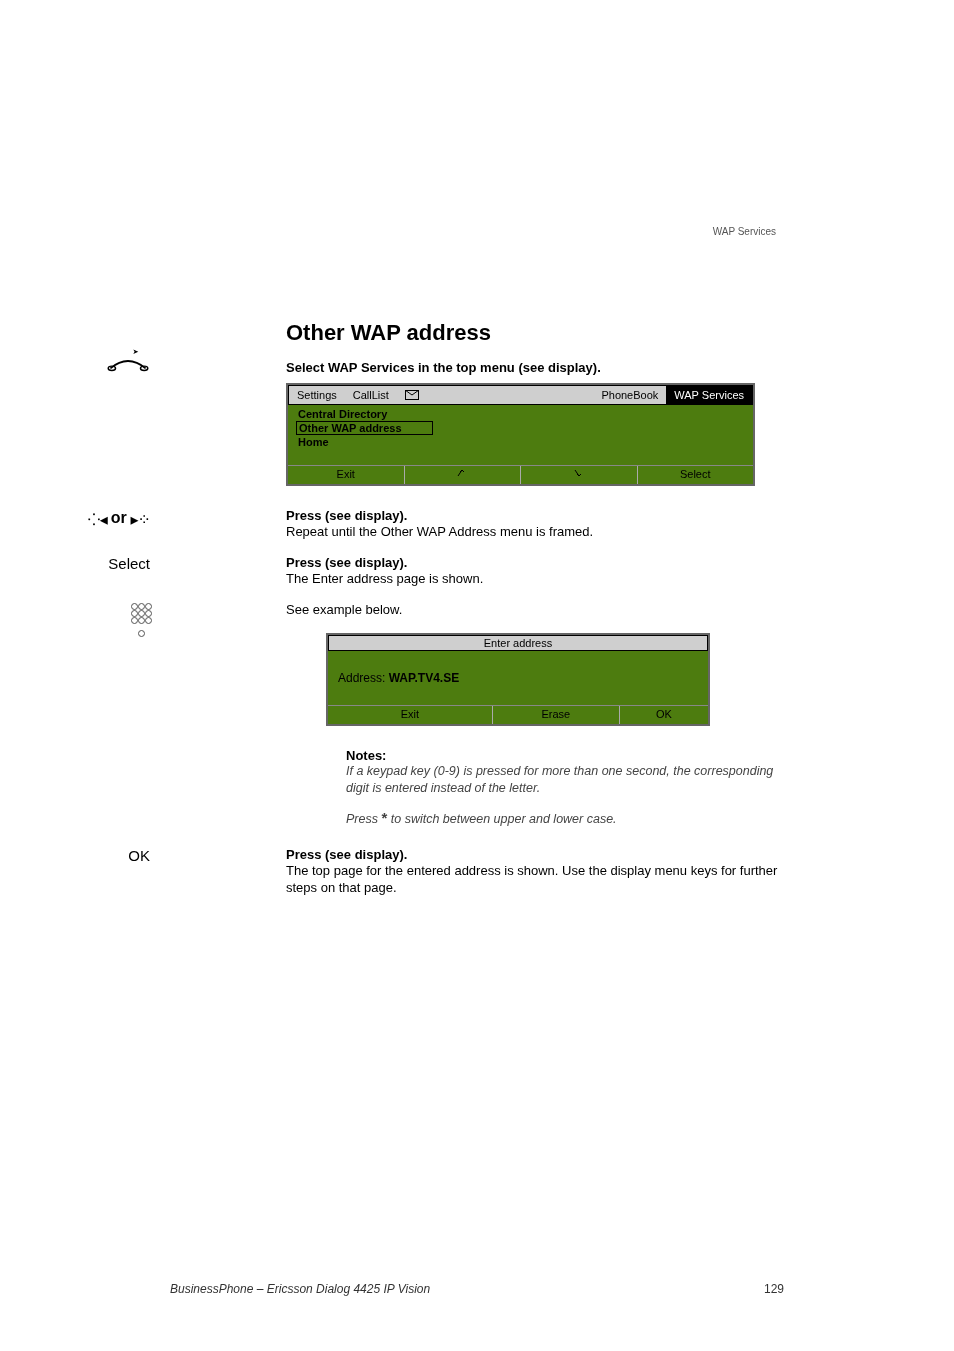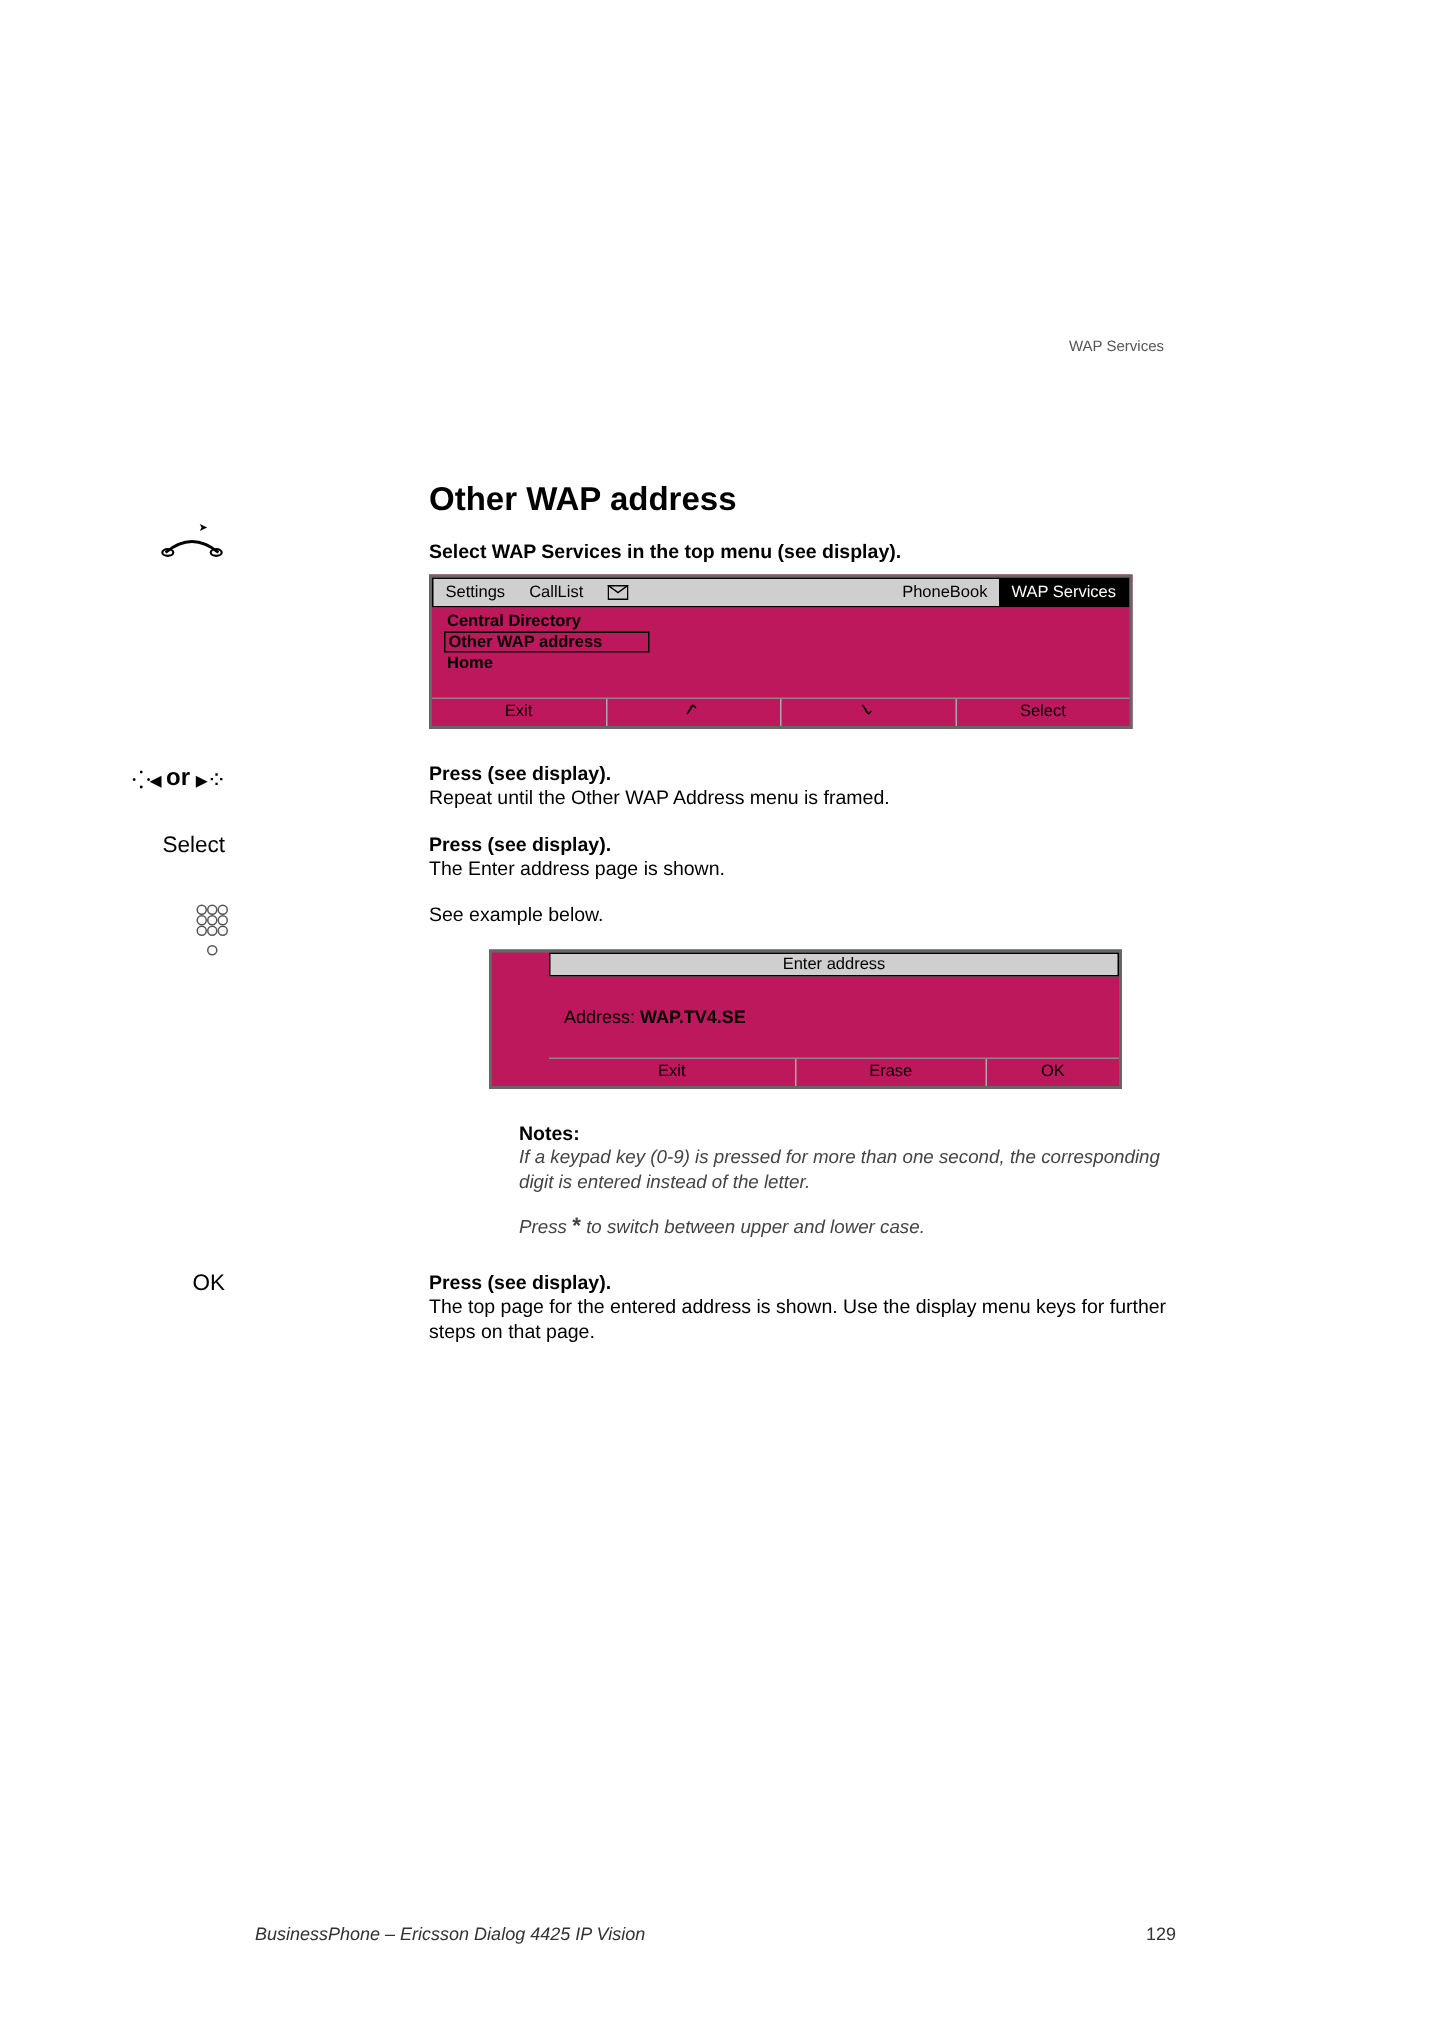--- a/index.html
+++ b/index.html
@@ -45,21 +45,21 @@
     line-height: 1.35;
   }
   .italic-text {
     font-style: italic;
     font-size: 12.5px;
     color: #444;
     line-height: 1.35;
   }
   .phone-display {
     border: 2.5px solid #666;
-    background: #be185d;
+    background: #4d7c0f;
     margin-top: 8px;
     margin-bottom: 22px;
     font-size: 11px;
   }
   .phone-display.wide {
     width: 465px;
   }
   .phone-display.narrow {
     width: 380px;
     margin-left: 40px;
@@ -268,21 +268,21 @@
             <span class="dot"></span>
             <span class="dot"></span>
         </span><br>
         <span class="keypad-icon" style="grid-template-columns: 5px; grid-template-rows: 5px; margin-right:7px; margin-top:2px;">
           <span class="dot"></span>
         </span>
       </div>
       <div class="right-col">
         <div class="body-text">See example below.</div>
 
-        <div class="phone-display narrow" style="margin-top:14px;padding-left:38px;">
+        <div class="phone-display narrow" style="margin-top:14px;">
           <div class="titlebar">Enter address</div>
           <div class="address-line">
             <span>Address: </span><b>WAP.TV4.SE</b>
           </div>
           <div class="soft-keys">
             <div class="soft-key" style="flex:1.3">Exit</div>
             <div class="soft-key">Erase</div>
             <div class="soft-key" style="flex:0.7">OK</div>
           </div>
         </div>

